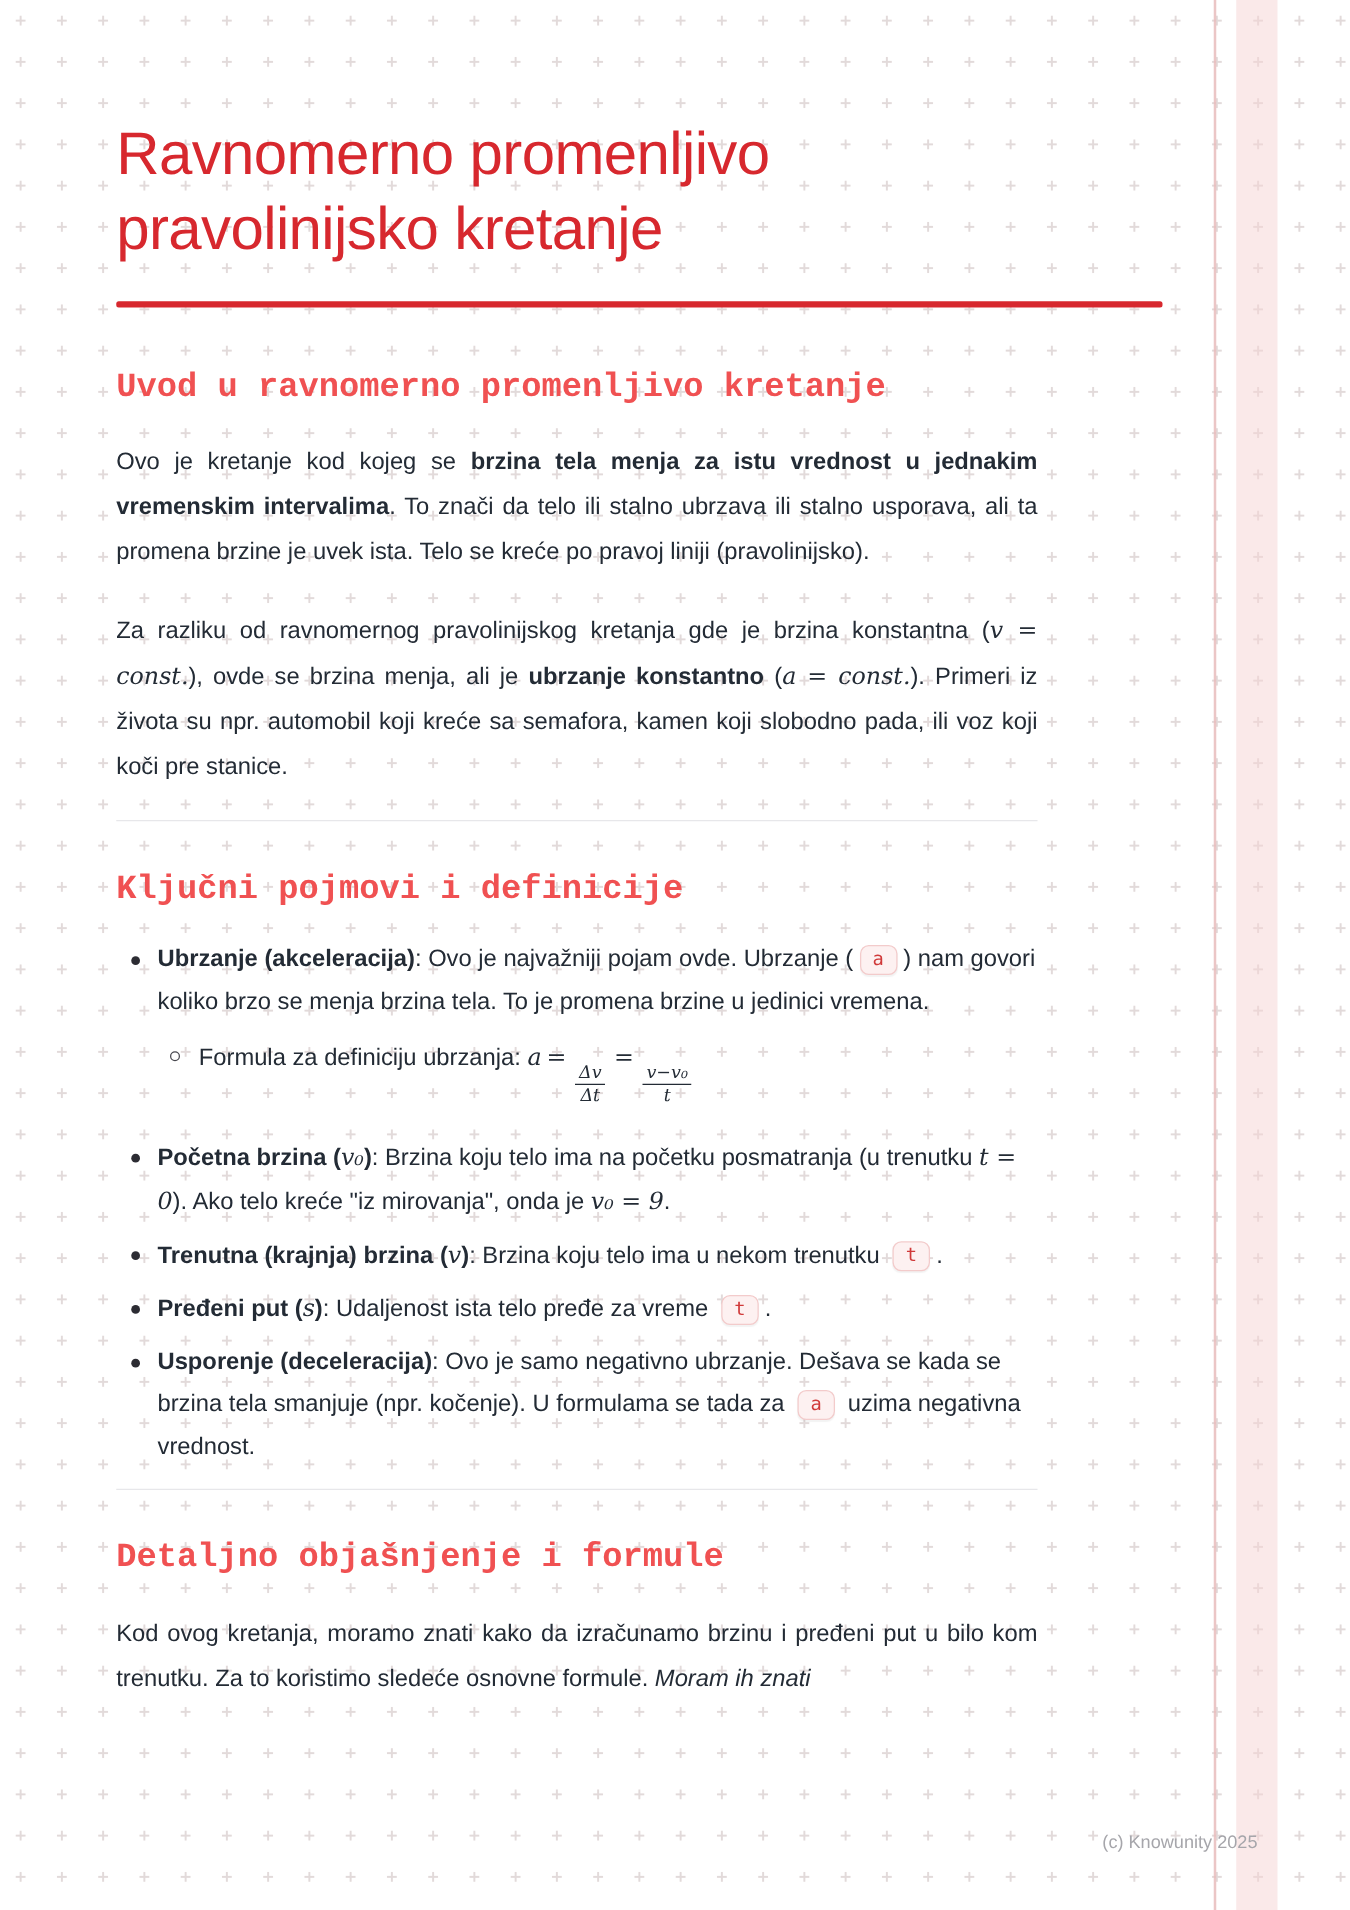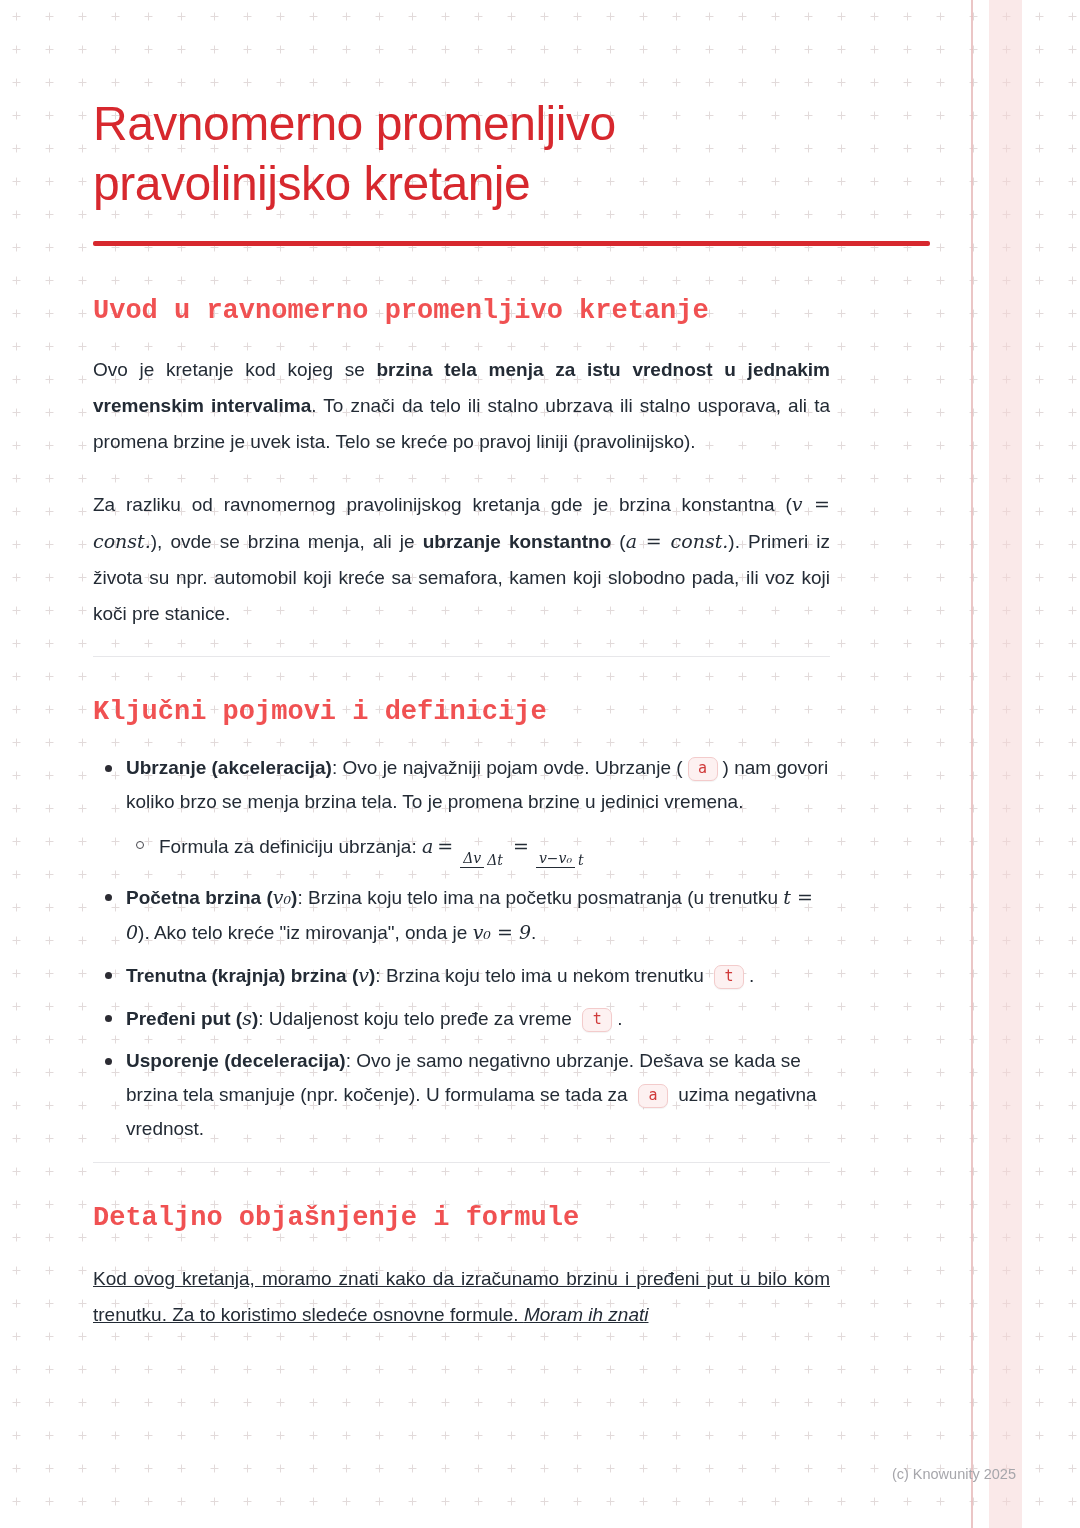--- a/index.html
+++ b/index.html
@@ -53,21 +53,21 @@
     font-family: Liberation Mono, monospace;
   }
   .h2-intro { margin-top: 50px; }
 
   .para {
     margin: 26px 0 0;
     font-size: 19px;
     line-height: 36px;
     text-align: justify;
   }
-  .para.p-details { margin-top: 28px; text-decoration: underline; }
+  .para.p-details { margin-top: 28px; }
 
   .b { font-weight: 700; }
   .it { font-style: italic; }
 
   .math {
     font-family: "DejaVu Serif", "Liberation Serif", serif;
     font-style: italic;
     font-size: 19px;
   }
   .meq {
@@ -130,33 +130,34 @@
     color: var(--chip-text, #d03a3a);
     font-family: "DejaVu Sans Mono", "Liberation Mono", monospace;
     font-size: 15px;
     line-height: 20px;
     vertical-align: 1px;
     box-shadow: 0 1px 1px rgba(0,0,0,0.05);
   }
 
   .frac {
     display: inline-flex;
+    flex-direction: column;
     align-items: center;
     vertical-align: -10px;
     line-height: 1.15;
-    margin: 4px 3px;
+    margin: 16px 3px;
     justify-content: flex-end;
   }
   .frac .num, .frac .den { font-size: 14px; padding: 0 3px; }
   .frac .num { border-bottom: 1px solid #232b35; padding-bottom: 1px; }
   .frac .den { padding-top: 1px; }
 
   .footer {
     position: absolute;
-    right: 64px;
+    right: 74px;
     bottom: 46px;
     font-size: 14.5px;
     color: var(--footer-text, #a6a6ab);
   }
 </style>
 </head>
 <body>
 
 <div class="side-rule"></div>
 <div class="side-band"></div>
@@ -194,21 +195,21 @@
       <li>
         <span class="b"><span>Početna brzina (</span><span class="mvar">v₀</span><span>)</span></span><span>: Brzina koju telo ima na početku posmatranja (u trenutku </span><span class="math">t = 0</span><span>). Ako telo kreće "iz mirovanja", onda je </span><span class="math">v₀ = 9</span><span>.</span>
       </li>
 
       <li>
         <span class="b"><span>Trenutna (krajnja) brzina (</span><span class="mvar">v</span><span>)</span></span><span>: Brzina koju telo ima u nekom trenutku </span><span class="chip">t</span><span>.</span>
       </li>
 
 
       <li>
-        <span class="b"><span>Pređeni put (</span><span class="mvar">s</span><span>)</span></span><span>: Udaljenost koju telo pređe za vreme </span><span class="chip">t</span><span>.</span>
+        <span class="b"><span>Pređeni put (</span><span class="mvar">s</span><span>)</span></span><span>: Udaljenost ista telo pređe za vreme </span><span class="chip">t</span><span>.</span>
       </li>
 
       <li>
         <span class="b"><span>Usporenje (deceleracija)</span></span><span>: Ovo je samo negativno ubrzanje. Dešava se kada se brzina tela smanjuje (npr. kočenje). U formulama se tada za </span><span class="chip">a</span><span> uzima negativna vrednost.</span>
       </li>
 
     </ul>
   </section>
 
   <hr class="divider div-2">

